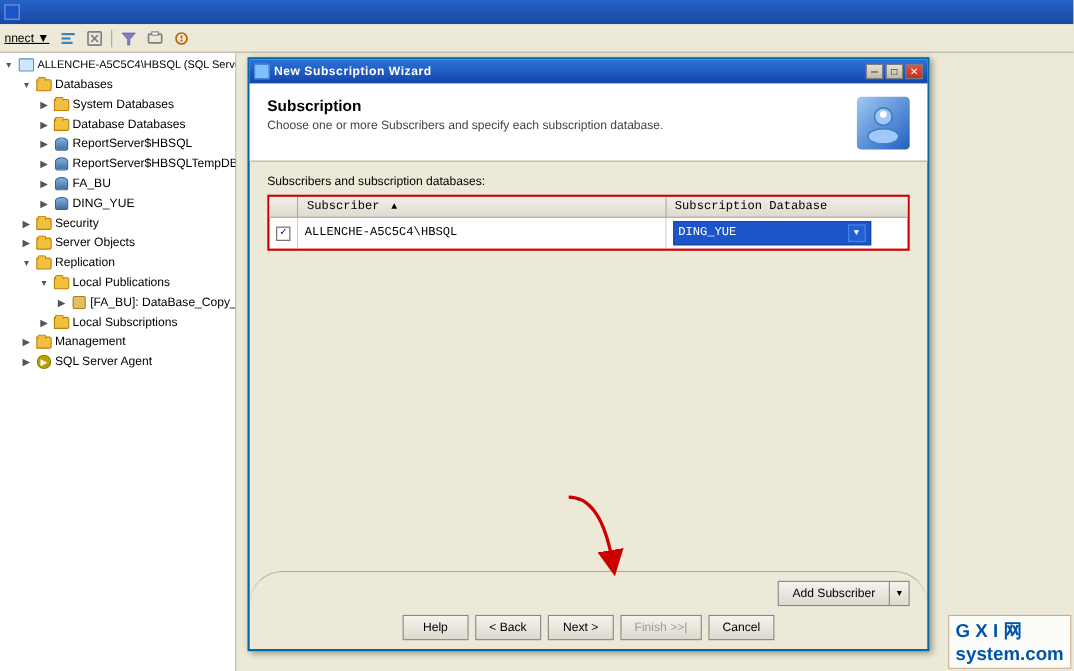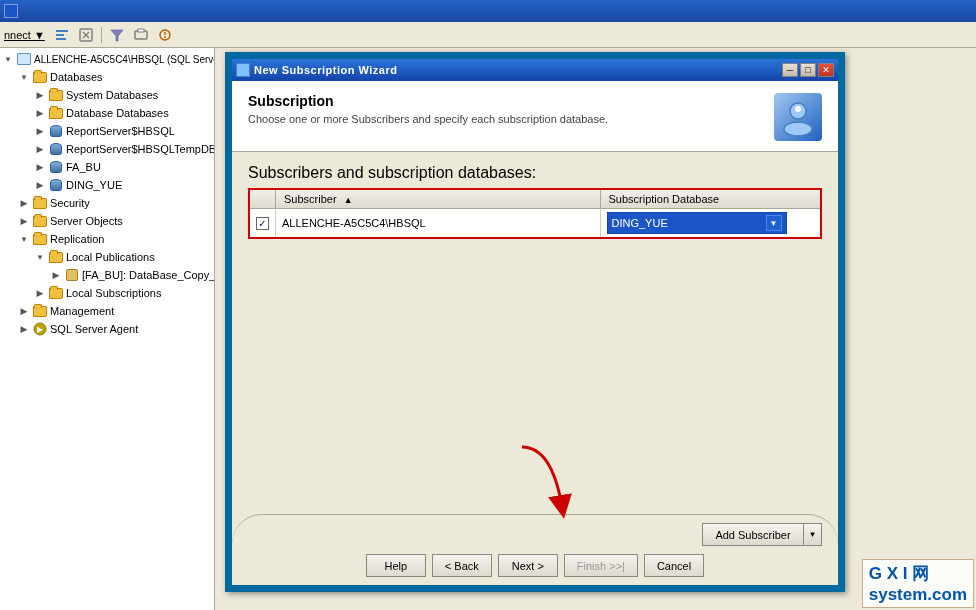--- a/index.html
+++ b/index.html
@@ -171,21 +171,21 @@
     }
 
     
     .wizard-window {
       position: absolute;
       top: 4px;
       left: 10px;
       width: 620px;
       height: 540px;
       background: #ECE9D8;
-      border: 7px solid #0369a1;
+      border: 2px solid #0369a1;
       box-shadow: 2px 2px 6px rgba(0,0,0,0.4);
     }
     .wizard-titlebar {
       background: linear-gradient(to bottom, #2B74D8 0%, #1444AA 100%);
       height: 22px;
       display: flex;
       align-items: center;
       padding: 0 4px;
       gap: 4px;
     }
@@ -250,33 +250,34 @@
       justify-content: center;
       font-size: 24px;
       color: white;
     }
 
     
     .wizard-content {
       padding: 12px 16px;
     }
     .wizard-section-label {
-      font-size: 16px;
+      font-size: 11px;
       color: #000;
       margin-bottom: 6px;
     }
 
     
     .sub-table-wrapper {
       border: 2px solid #CC0000;
       background: white;
     }
     .sub-table {
       width: 100%;
       border-collapse: collapse;
+      font-family: Liberation Mono, monospace;
     }
     .sub-table thead tr {
       background: linear-gradient(to bottom, #F0EFEA, #DDD9CE);
     }
     .sub-table th {
       text-align: left;
       padding: 3px 8px;
       font-size: 11px;
       font-weight: normal;
       border-bottom: 1px solid #ACA899;

